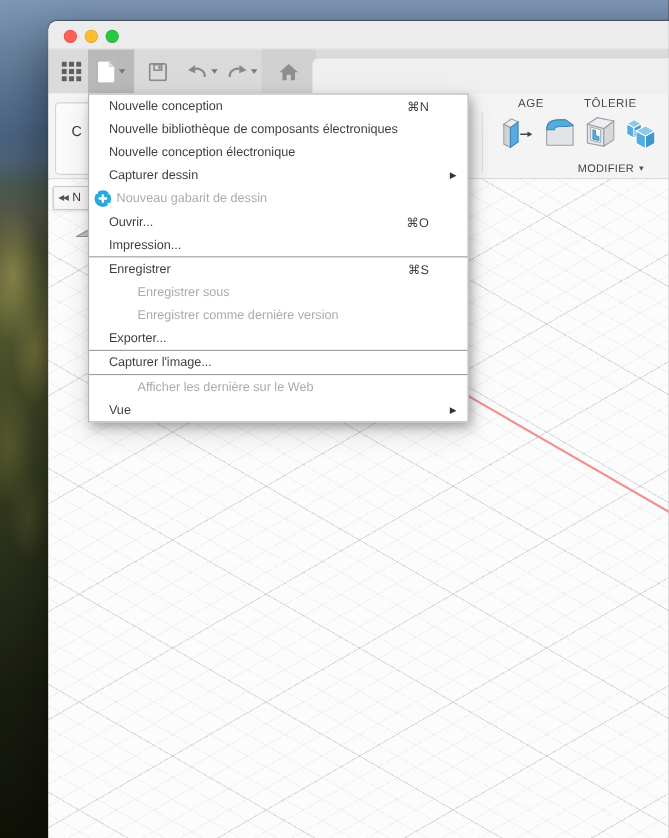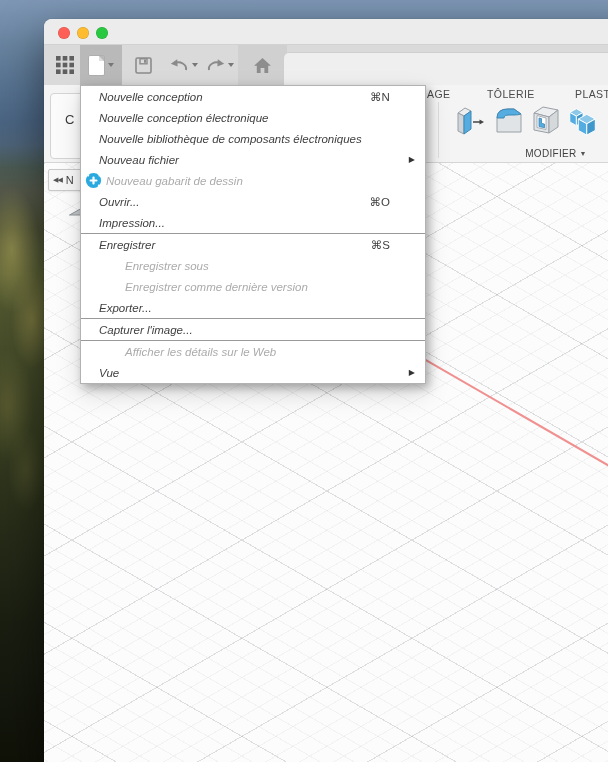--- a/index.html
+++ b/index.html
@@ -43,21 +43,21 @@
   .page-icon{position:relative;width:15px;height:19px;background:#fff;border-radius:1px;
     box-shadow:0 0 0 .5px rgba(0,0,0,.12);}
   .page-icon::after{content:"";position:absolute;right:0;top:0;width:0;height:0;
     border-top:5px solid #b9b9b9;border-left:5px solid #dedede;}
   
   .ribbon{position:absolute;left:0;top:66px;right:0;height:78px;background:#f4f4f4;
     border-bottom:1px solid #d5d5d5;}
   .ws-switcher{position:absolute;left:6px;top:8px;width:46px;height:66px;background:#fbfbfb;
     border:1px solid #d4d4d4;border-radius:4px;color:#3a3a3a;font-size:13px;}
   .ws-switcher span{position:absolute;left:14px;top:18px;}
-  .ribbon-tab{position:absolute;top:3px;font-size:10.5px;letter-spacing:.4px;color:#4a4a4a;white-space:nowrap;}
+  .ribbon-tab{position:absolute;top:3px;font-size:10.5px;letter-spacing:.4px;color:#4a4a4a;white-space:nowrap;padding-left:44px;}
   .tab-age{left:383px;}.tab-tolerie{left:443px;}.tab-plast{left:531px;}
   .group-sep{position:absolute;left:394px;top:17px;width:1px;height:56px;background:#ddd;}
   .tool{position:absolute;top:17px;width:34px;height:40px;display:flex;align-items:flex-start;justify-content:center;}
   .tool-1{left:408px;}.tool-2{left:448px;}.tool-3{left:485px;}.tool-4{left:522px;}
   .group-label{position:absolute;left:442px;top:63px;width:140px;text-align:center;
     font-size:10px;color:#3f3f3f;letter-spacing:.3px;white-space:nowrap;}
   .group-label .dn{font-size:7px;vertical-align:1px;color:#555;}
   
   .canvas{position:absolute;left:0;top:144px;right:0;height:656px;background-color:#fcfcfc;
     background-image:
@@ -73,21 +73,21 @@
     padding-left:4px;box-shadow:0 1px 2px rgba(0,0,0,.08);}
   .collapse-ic{font-size:7px;color:#555;letter-spacing:-1px;}
   .browser-title{font-size:11px;color:#444;}
   
   .menu{position:absolute;left:36px;top:66px;width:346px;background:#fff;
     border:1px solid #b2b2b2;box-shadow:3px 4px 9px rgba(0,0,0,.28),0 10px 24px rgba(0,0,0,.14);
     z-index:5;}
   .menu-item{position:relative;height:21px;display:flex;align-items:center;
     padding:0 10px 0 18px;font-size:11.5px;color:#3f3f3f;white-space:nowrap;}
   .menu-item.disabled{color:#ababab;padding-left:44px;}
-  .menu-item .label{flex:0 0 auto;font-style:italic;}
+  .menu-item .label{flex:0 0 auto;}
   .menu-item .spacer{flex:1;}
   .menu-item .shortcut{margin-right:19px;color:#3f3f3f;}
   .menu-item .sub-arrow{font-size:8px;color:#333;}
   .menu-item.has-badge{padding-left:25px;}
   .menu-sep{height:1px;background:#999;}
   .badge{position:absolute;left:4px;top:2px;width:17px;height:17px;z-index:6;}
   .badge svg{display:block;}
   
   .qat svg{display:block;}
 </style>
@@ -216,35 +216,35 @@
     <div class="menu">
         <div class="menu-item">
 
     <span class="label">Nouvelle conception</span>
     <span class="spacer"></span>
     <span class="shortcut">⌘N</span>
     <span class="sub-arrow" style="visibility: hidden;">▶</span>
   </div>
         <div class="menu-item">
 
+    <span class="label">Nouvelle bibliothèque de composants électroniques</span>
+    <span class="spacer"></span>
+    <span class="shortcut"></span>
+    <span class="sub-arrow" style="visibility: hidden;">▶</span>
+  </div>
+        <div class="menu-item">
+
     <span class="label">Nouvelle conception électronique</span>
     <span class="spacer"></span>
     <span class="shortcut"></span>
     <span class="sub-arrow" style="visibility: hidden;">▶</span>
   </div>
         <div class="menu-item">
 
-    <span class="label">Nouvelle bibliothèque de composants électroniques</span>
-    <span class="spacer"></span>
-    <span class="shortcut"></span>
-    <span class="sub-arrow" style="visibility: hidden;">▶</span>
-  </div>
-        <div class="menu-item">
-
-    <span class="label">Nouveau fichier</span>
+    <span class="label">Capturer dessin</span>
     <span class="spacer"></span>
     <span class="shortcut"></span>
     <span class="sub-arrow" style="visibility: visible;">▶</span>
   </div>
         <div class="menu-item disabled has-badge">
     <span class="badge">
       <svg width="17" height="17" viewBox="0 0 17 17">
         <circle cx="8.5" cy="8.5" r="7.6" fill="#2aa9e0"></circle>
         <rect x="7.4" y="4.5" width="2.2" height="8" rx="1" fill="#fff"></rect>
         <rect x="4.5" y="7.4" width="8" height="2.2" rx="1" fill="#fff"></rect>
@@ -305,21 +305,21 @@
         <div class="menu-item">
 
     <span class="label">Capturer l'image...</span>
     <span class="spacer"></span>
     <span class="shortcut"></span>
     <span class="sub-arrow" style="visibility: hidden;">▶</span>
   </div>
         <div class="menu-sep"></div>
         <div class="menu-item disabled">
 
-    <span class="label">Afficher les détails sur le Web</span>
+    <span class="label">Afficher les dernière sur le Web</span>
     <span class="spacer"></span>
     <span class="shortcut"></span>
     <span class="sub-arrow" style="visibility: hidden;">▶</span>
   </div>
         <div class="menu-item">
 
     <span class="label">Vue</span>
     <span class="spacer"></span>
     <span class="shortcut"></span>
     <span class="sub-arrow" style="visibility: visible;">▶</span>

